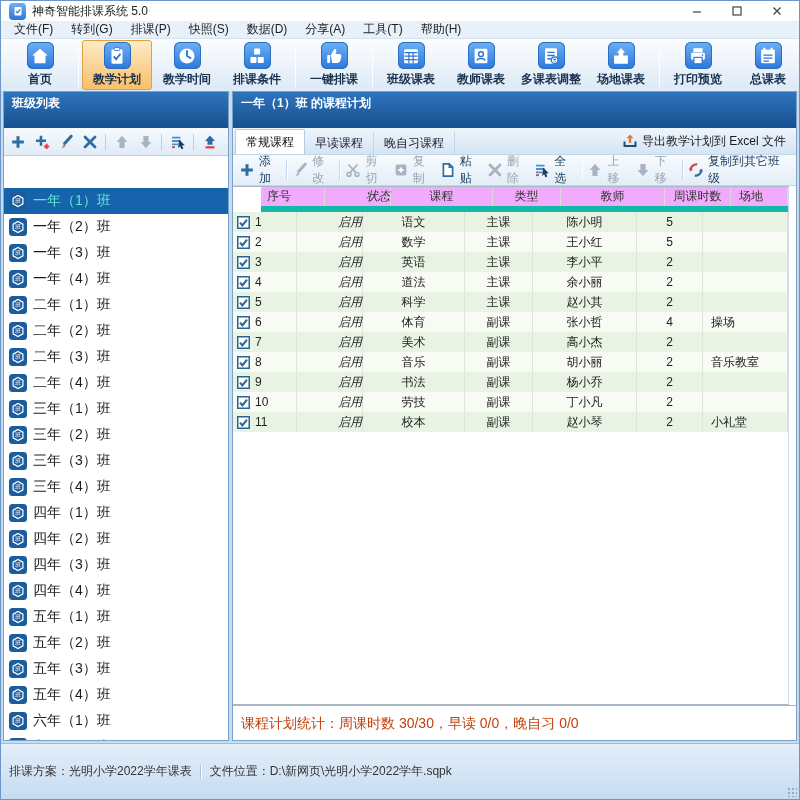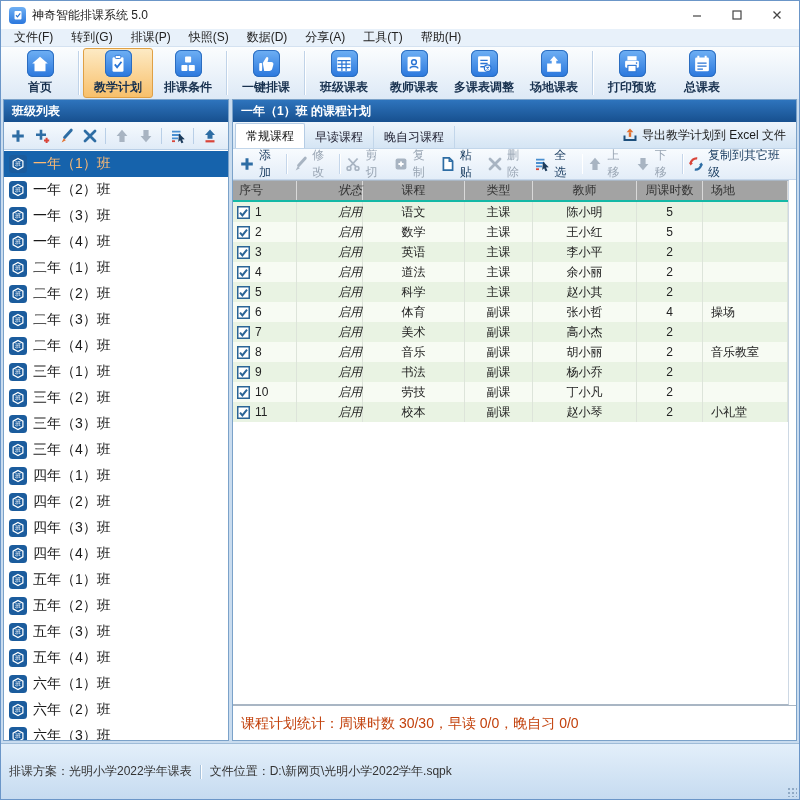--- a/index.html
+++ b/index.html
@@ -1,62 +1,62 @@
 <!DOCTYPE html>
 <html><head>
 <meta charset="utf-8">
 <style>
   html,body{margin:0;padding:0;background:#9db8d6;font-family:"Liberation Sans","DejaVu Sans",sans-serif;}
   .window{width:798px;height:798px;border:1px solid #6b96c8;background:#c9dcef;display:flex;flex-direction:column;overflow:hidden;}
   
-  .titlebar{height:28px;background:#ffffff;display:flex;align-items:center;padding:0 2px 0 8px;flex:0 0 auto;}
+  .titlebar{height:20px;background:#ffffff;display:flex;align-items:center;padding:0 2px 0 8px;flex:0 0 auto;}
   .app-icon{width:17px;height:17px;border-radius:4px;background:linear-gradient(#6fb0f4,#2a77dd);display:flex;align-items:center;justify-content:center;margin-right:6px;}
   .titlebar .title{font-size:12px;color:#222;flex:1;}
   .win-controls{display:flex;height:100%;}
   .win-btn{width:40px;height:100%;display:flex;align-items:center;justify-content:center;}
   
   .menubar{height:17px;background:#e8f1fa;border-bottom:1px solid #d4e2f1;display:flex;align-items:center;padding:0 4px;flex:0 0 auto;}
   .menu-item{font-size:12px;color:#222;padding:0 9px;line-height:17px;cursor:default;}
   
   .toolbar{height:52px;background:linear-gradient(#fbfdfe,#dde9f6);display:flex;align-items:center;padding:0 4px;flex:0 0 auto;}
   .tool-big{display:flex;flex-direction:column;align-items:center;justify-content:center;min-width:62px;height:48px;border:1px solid transparent;border-radius:3px;padding:0 3px;font-weight:bold;}
   .tool-big.active{background:linear-gradient(#fdeac4,#f8c06b);border-color:#dfa045;}
   .tool-tile{width:27px;height:27px;border-radius:6px;background:linear-gradient(#6fb0f4,#2a77dd);box-shadow:inset 0 0 0 1px #2b6dc0;display:flex;align-items:center;justify-content:center;}
   .tool-big .lbl{font-size:12px;color:#18314f;margin-top:2px;white-space:nowrap;}
   .tool-sep{width:1px;height:44px;background:#c0d3e8;border-right:1px solid #fff;margin:0 3px;}
   
   .content{flex:1;display:flex;padding:0 2px 2px 2px;gap:3px;min-height:0;background:#c9dcef;}
   .panel{background:#fff;border:1px solid #7ba2c9;display:flex;flex-direction:column;min-height:0;}
   .sidebar{width:224px;flex:0 0 auto;}
   .main{flex:1;}
-  .panel-header{height:22px;background:linear-gradient(#2e74bd,#17508f);color:#fff;font-size:12px;font-weight:bold;line-height:22px;padding-left:8px;flex:0 0 auto;}
+  .panel-header{height:36px;background:linear-gradient(#2e74bd,#17508f);color:#fff;font-size:12px;font-weight:bold;line-height:22px;padding-left:8px;flex:0 0 auto;}
   
   .side-tools{height:27px;background:linear-gradient(#f6fafe,#e0ebf7);border-bottom:1px solid #b9cfe7;display:flex;align-items:center;padding:0 5px;gap:7px;flex:0 0 auto;}
   .side-tool{width:17px;height:17px;display:flex;align-items:center;justify-content:center;}
   .mini-sep{width:1px;height:16px;background:#b9cfe7;}
   .class-list{flex:1;overflow:hidden;background:#fff;padding-top:1px;}
   .class-item{height:26px;display:flex;align-items:center;gap:6px;padding-left:5px;font-size:14px;color:#1a1a1a;}
-  .class-item.selected{background:#1663ac;color:#fdba74;}
+  .class-item.selected{background:#1663ac;color:#5eead4;margin-top:31px;}
   
   .tabrow{height:26px;background:linear-gradient(#eef5fc,#d5e5f4);border-bottom:1px solid #c2d6ea;display:flex;align-items:flex-end;flex:0 0 auto;}
   .tabs{display:flex;align-items:flex-end;height:100%;padding-left:2px;}
   .tab{font-size:12px;color:#223;padding:0 10px;height:22px;line-height:22px;border-right:1px solid #c2d6ea;}
   .tab.active{background:#fff;border:1px solid #b5cce4;border-bottom:none;height:24px;line-height:24px;border-radius:2px 2px 0 0;color:#111;}
   .excel-buttons{margin-left:auto;display:flex;align-items:center;height:100%;gap:4px;padding-right:6px;}
   .excel-btn{display:flex;align-items:center;gap:4px;font-size:12px;color:#1a1a1a;padding:2px 4px;}
   
   .table-toolbar{height:30px;background:linear-gradient(#f8fbfe,#e3edf8);border-bottom:1px solid #c5d6ea;display:flex;align-items:center;padding:0 6px;gap:4px;flex:0 0 auto;}
   .tt-btn{display:flex;align-items:center;gap:4px;font-size:12px;}
   .tt-btn .t{color:#173a5e;}
   .tt-btn.disabled .t{color:#9aa6b4;}
   .tt-sep{width:1px;height:20px;background:#c5d6ea;border-right:1px solid #fff;}
   
   .table-wrap{flex:1;display:flex;flex-direction:column;border:1px solid #a9b6c4;border-left:none;border-right:1px solid #cdd8e4;margin-right:7px;min-height:0;background:#fff;}
   .trow{display:flex;flex:0 0 auto;}
-  .thead{height:19px;background:#a3a3a3;border-bottom:2px solid #14b8a6;}
+  .thead{height:19px;background:#f0abfc;border-bottom:6px solid #14b8a6;margin-left:28px;}
   .th{font-size:12px;color:#333;line-height:19px;border-right:1px solid #d9d9d9;}
   .td{font-size:12px;color:#222;line-height:20px;border-right:1px solid #dde4da;}
   .data-row{height:20px;}
   .data-row.odd{background:#e9f3e3;}
   .data-row.even{background:#f7fbf3;}
   .c1{width:64px;box-sizing:border-box;}
   .c2{width:66px;box-sizing:border-box;text-align:right;font-style:italic;}
   .c3{width:102px;box-sizing:border-box;text-align:center;}
   .c4{width:68px;box-sizing:border-box;text-align:center;}
   .c5{width:104px;box-sizing:border-box;text-align:center;}
@@ -133,20 +133,29 @@
             <rect x="6" y="4.5" width="12" height="16" rx="1.5" fill="#fff"></rect>
             <rect x="9" y="2.6" width="6" height="3.4" rx="1" fill="#fff" stroke="#2a74d4"></rect>
             <path d="M8.5 12.5 L11 15.5 L15.8 9.5" stroke="#2a74d4" stroke-width="2" fill="none"></path>
           </svg>
         </div>
         <div class="lbl">教学计划</div>
       </div>
       <div class="tool-big">
         <div class="tool-tile">
           <svg width="22" height="22" viewBox="0 0 24 24">
+            <circle cx="12" cy="12" r="8.2" fill="#fff"></circle>
+            <path d="M12 6.5 V12 L15.8 14.2" stroke="#2a74d4" stroke-width="2" fill="none" stroke-linecap="round"></path>
+          </svg>
+        </div>
+        <div class="lbl">教学时间</div>
+      </div>
+      <div class="tool-big">
+        <div class="tool-tile">
+          <svg width="22" height="22" viewBox="0 0 24 24">
             <rect x="8.8" y="3.8" width="6.6" height="6.6" rx="1" fill="#fff"></rect>
             <rect x="4.8" y="13" width="6.6" height="6.6" rx="1" fill="#fff"></rect>
             <rect x="12.8" y="13" width="6.6" height="6.6" rx="1" fill="#fff"></rect>
           </svg>
         </div>
         <div class="lbl">排课条件</div>
       </div>
       <div class="tool-sep"></div>
       <div class="tool-big">
         <div class="tool-tile">

